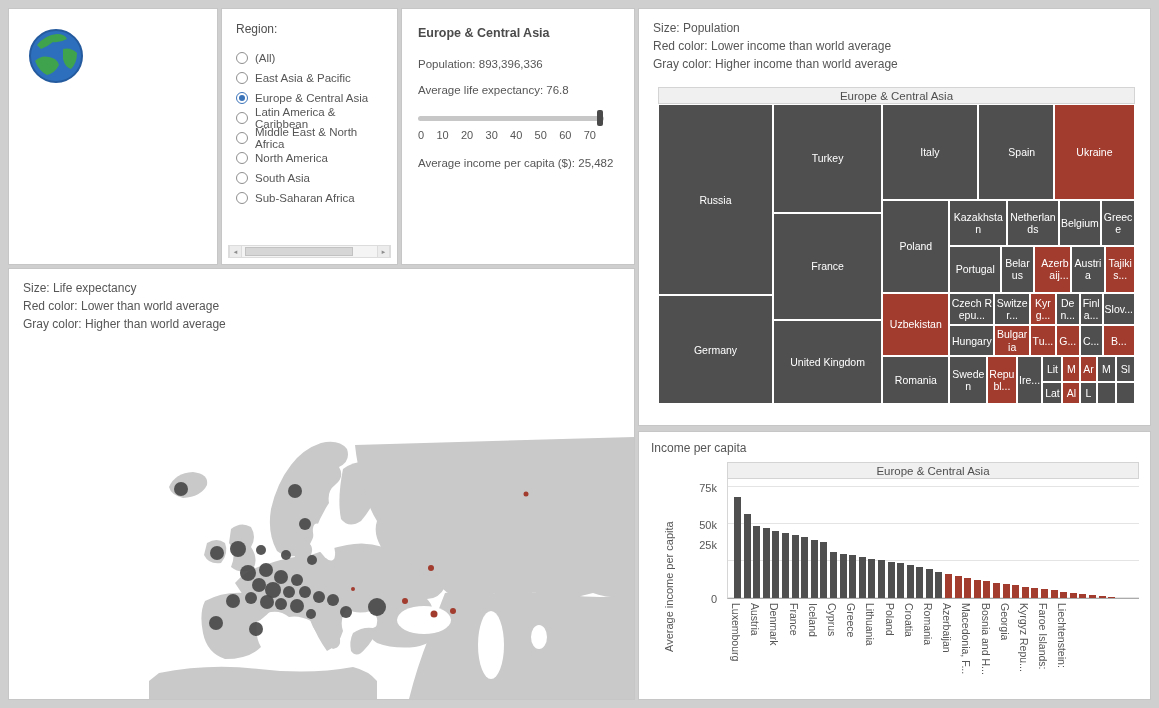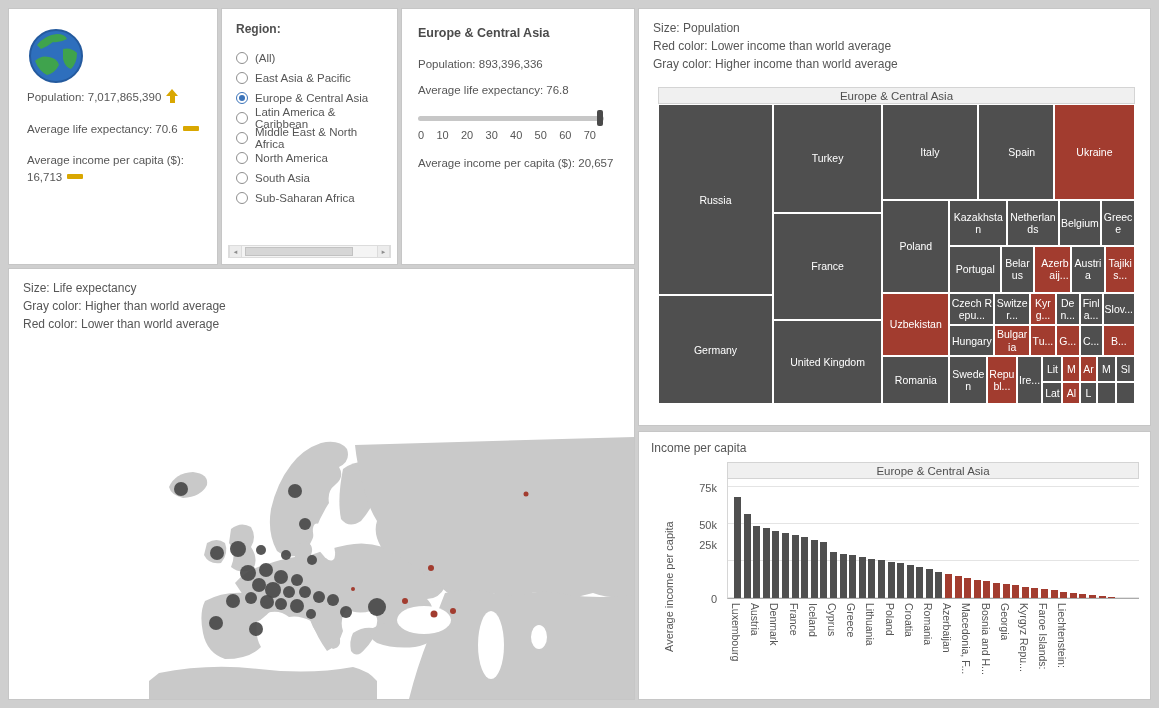--- a/index.html
+++ b/index.html
@@ -12,21 +12,21 @@
   .p-world{left:8px;top:8px;width:210px;height:257px;padding:18px}
   .world-title{font-size:19px;font-weight:bold;color:#4b4b4b;margin-top:14px;margin-bottom:16px}
   .stat{font-size:11.5px;color:#565656;margin-bottom:15px;line-height:1.45;width:175px}
   .ind-up{display:inline-block;width:13px;height:14px;position:relative;vertical-align:-2px;margin-left:5px}
   .ind-up::before{content:"";position:absolute;top:0;left:0;border-left:6.5px solid transparent;border-right:6.5px solid transparent;border-bottom:7px solid #d9a701}
   .ind-up::after{content:"";position:absolute;top:6px;left:4px;width:5px;height:8px;background:#d9a701}
   .ind-flat{display:inline-block;width:16px;height:5px;background:#d9a701;border-radius:1px;vertical-align:2px;margin-left:5px}
 
   
   .p-region{left:221px;top:8px;width:177px;height:257px;padding:13px 10px 0 14px}
-  .region-title{font-size:12px;font-weight:bold;color:#4f4f4f;margin-bottom:12px}
+  .region-title{font-size:12px;font-weight:normal;color:#4f4f4f;margin-bottom:12px}
   .radio-row{display:flex;align-items:center;gap:7px;height:20px;font-size:11.5px;color:#565656;cursor:default}
   .radio{width:12px;height:12px;min-width:12px;border:1.5px solid #8f8f8f;border-radius:50%;display:inline-block;background:#fff;position:relative}
   .radio.on{border-color:#3b73b9}
   .radio.on::after{content:"";position:absolute;inset:2px;background:#3b73b9;border-radius:50%}
   .hscroll{position:absolute;left:6px;right:6px;bottom:6px;height:13px;display:flex;align-items:stretch;border:1px solid #dcdcdc;background:#f4f4f4}
   .sb-btn{width:13px;display:flex;align-items:center;justify-content:center;font-size:6px;color:#8e8e8e;background:#ececec;border-left:1px solid #dcdcdc;border-right:1px solid #dcdcdc}
   .sb-btn.left::before{content:"\25C4"}
   .sb-btn.right::before{content:"\25BA"}
   .sb-track{flex:1;position:relative}
   .sb-thumb{position:absolute;top:1px;bottom:1px;left:2%;width:80%;background:#d6d6d6;border:1px solid #c2c2c2}
@@ -79,25 +79,20 @@
 <div class="dashboard">
 
   <div class="panel p-world">
     <svg width="58" height="58" viewBox="0 0 58 58">
       <circle cx="29" cy="29" r="26" fill="#2e6fbd"></circle>
       <path d="M10,18 Q18,8 30,7 Q38,7 40,12 Q33,16 26,15 Q20,20 14,22 Z" fill="#3fa34d"></path>
       <path d="M8,34 Q14,28 22,30 Q30,31 32,38 Q28,46 20,48 Q12,44 8,34 Z" fill="#3fa34d"></path>
       <path d="M36,22 Q44,20 50,26 Q50,36 44,42 Q38,40 36,32 Z" fill="#3fa34d"></path>
       <circle cx="29" cy="29" r="26" fill="none" stroke="#245a9e" stroke-width="2"></circle>
     </svg>
-    <div>
-        <div class="stat"><span>Population: 7,017,865,390</span><span class="ind-up"></span></div>
-        <div class="stat"><span>Average life expectancy: 70.6</span><span class="ind-flat"></span></div>
-        <div class="stat"><span>Average income per capita ($): 16,713</span><span class="ind-flat"></span></div>
-      </div>
   </div>
 
   <div class="panel p-region">
     <div class="region-title">Region:</div>
     <div>
         <div class="radio-row">
           <span class="radio"></span>
           <span>(All)</span>
         </div>
         <div class="radio-row">
@@ -149,28 +144,28 @@
     <div class="slider-ticks">
         <span>0</span>
         <span>10</span>
         <span>20</span>
         <span>30</span>
         <span>40</span>
         <span>50</span>
         <span>60</span>
         <span>70</span>
       </div>
-    <div class="eca-line">Average income per capita ($): 20,657</div>
+    <div class="eca-line">Average income per capita ($): 25,482</div>
   </div>
 
   <div class="panel p-map">
     <div class="legend-block">
       <div>Size: Life expectancy</div>
+      <div>Red color: Lower than world average</div>
       <div>Gray color: Higher than world average</div>
-      <div>Red color: Lower than world average</div>
     </div>
     <svg class="map-svg" viewBox="0 0 625 362">
       <rect class="sea" x="0" y="0" width="625" height="362"></rect>
       <g>
         <path class="land" d="M160,150 Q166,136 184,135 Q200,137 198,148 Q192,160 174,161 Q162,158 160,150 Z"></path>
         <path class="land" d="M268,214 Q258,196 262,172 Q268,146 282,128 Q294,112 312,106 Q330,102 338,112 Q342,124 330,130 Q336,140 326,148 Q318,154 320,166 Q312,178 306,194 Q302,210 292,218 Q278,222 268,214 Z"></path>
         <path class="land" d="M334,132 Q348,122 364,126 Q376,132 372,150 Q364,170 352,184 Q340,192 332,182 Q328,162 334,132 Z"></path>
         <path class="land" d="M222,192 Q232,184 242,190 Q248,200 242,210 Q250,222 244,232 Q232,238 222,230 Q228,216 220,206 Z"></path>
         <path class="land" d="M198,206 Q208,200 216,206 Q220,216 212,226 Q200,228 195,218 Z"></path>
         <path class="land" d="M226,246 Q238,232 256,228 Q272,222 286,220 Q284,208 296,204 Q306,208 302,218 Q318,212 338,208 Q356,204 374,210 Q394,214 412,224 Q430,234 436,250 Q430,262 418,262 Q428,272 418,280 Q404,282 392,290 Q378,298 366,292 Q372,280 362,274 Q348,278 338,272 Q330,282 334,294 Q330,308 318,314 Q308,300 302,284 Q290,278 280,280 Q270,272 258,276 Q250,288 240,284 Q230,272 234,258 Z"></path>

